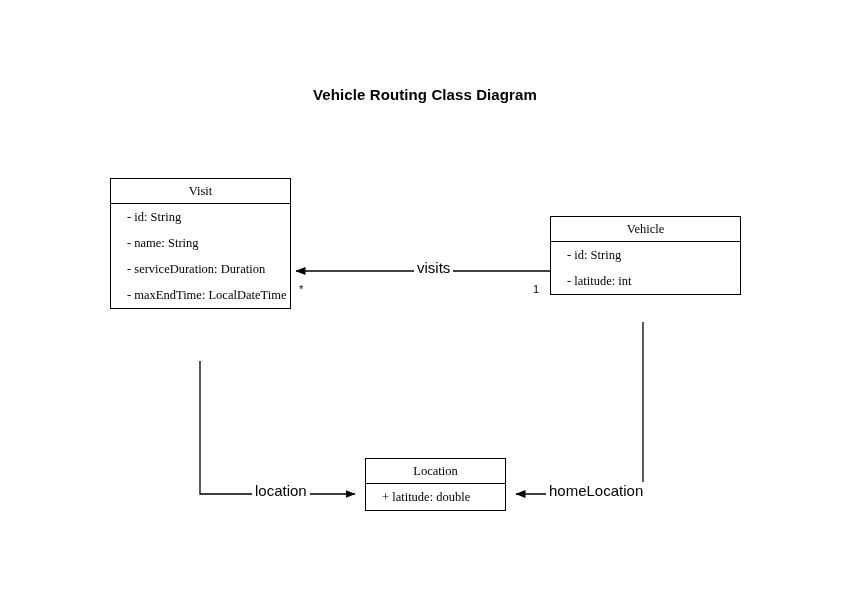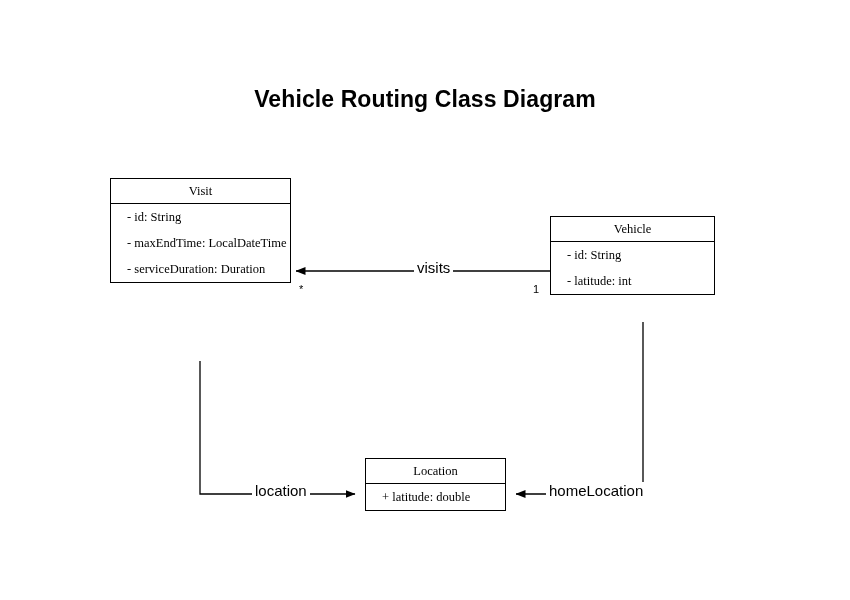--- a/index.html
+++ b/index.html
@@ -15,21 +15,21 @@
     font-family: "Liberation Sans", sans-serif;
     color: #000000;
   }
 
   #diagram-title {
     position: absolute;
     left: 0;
     top: 86px;
     width: 850px;
     text-align: center;
-    font-size: 23px;
+    font-size: 15px;
     font-weight: bold;
     color: #000000;
     letter-spacing: 0.1px;
   }
 
   .uml-class {
     position: absolute;
     box-sizing: border-box;
     border: 1.3px solid #000000;
     background: #ffffff;
@@ -57,21 +57,21 @@
     height: 26px;
     line-height: 26px;
     padding-left: 8px;
     font-size: 12.5px;
     white-space: nowrap;
     overflow: hidden;
   }
 
   
   #class-visit    { left: 110px; top: 178px; width: 181px; }
-  #class-vehicle  { left: 550px; top: 216px; width: 165px; }
+  #class-vehicle  { left: 550px; top: 216px; width: 191px; }
   #class-location { left: 365px; top: 458px; width: 141px; }
 
   
   #connectors {
     position: absolute;
     left: 0;
     top: 0;
     width: 850px;
     height: 600px;
     z-index: 2;
@@ -119,22 +119,23 @@
 
   <path d="M200,361 L200,494 L355,494" fill="none" stroke="#000000" stroke-width="1.3" marker-end="url(#arrowhead)"></path>
 
   <path d="M643,322 L643,494 L516,494" fill="none" stroke="#000000" stroke-width="1.3" marker-end="url(#arrowhead)"></path>
 </svg>
 
 <div class="uml-class" id="class-visit">
   <div class="uml-class-name">Visit</div>
   <div class="uml-attrs">
     <div class="uml-attr">- id: String</div>
+    <div class="uml-attr">- name: String</div>
+    <div class="uml-attr">- serviceDuration: Duration</div>
     <div class="uml-attr">- maxEndTime: LocalDateTime</div>
-    <div class="uml-attr">- serviceDuration: Duration</div>
   </div>
 </div>
 
 <div class="uml-class" id="class-vehicle">
   <div class="uml-class-name">Vehicle</div>
   <div class="uml-attrs">
     <div class="uml-attr">- id: String</div>
     <div class="uml-attr">- latitude: int</div>
   </div>
 </div>

